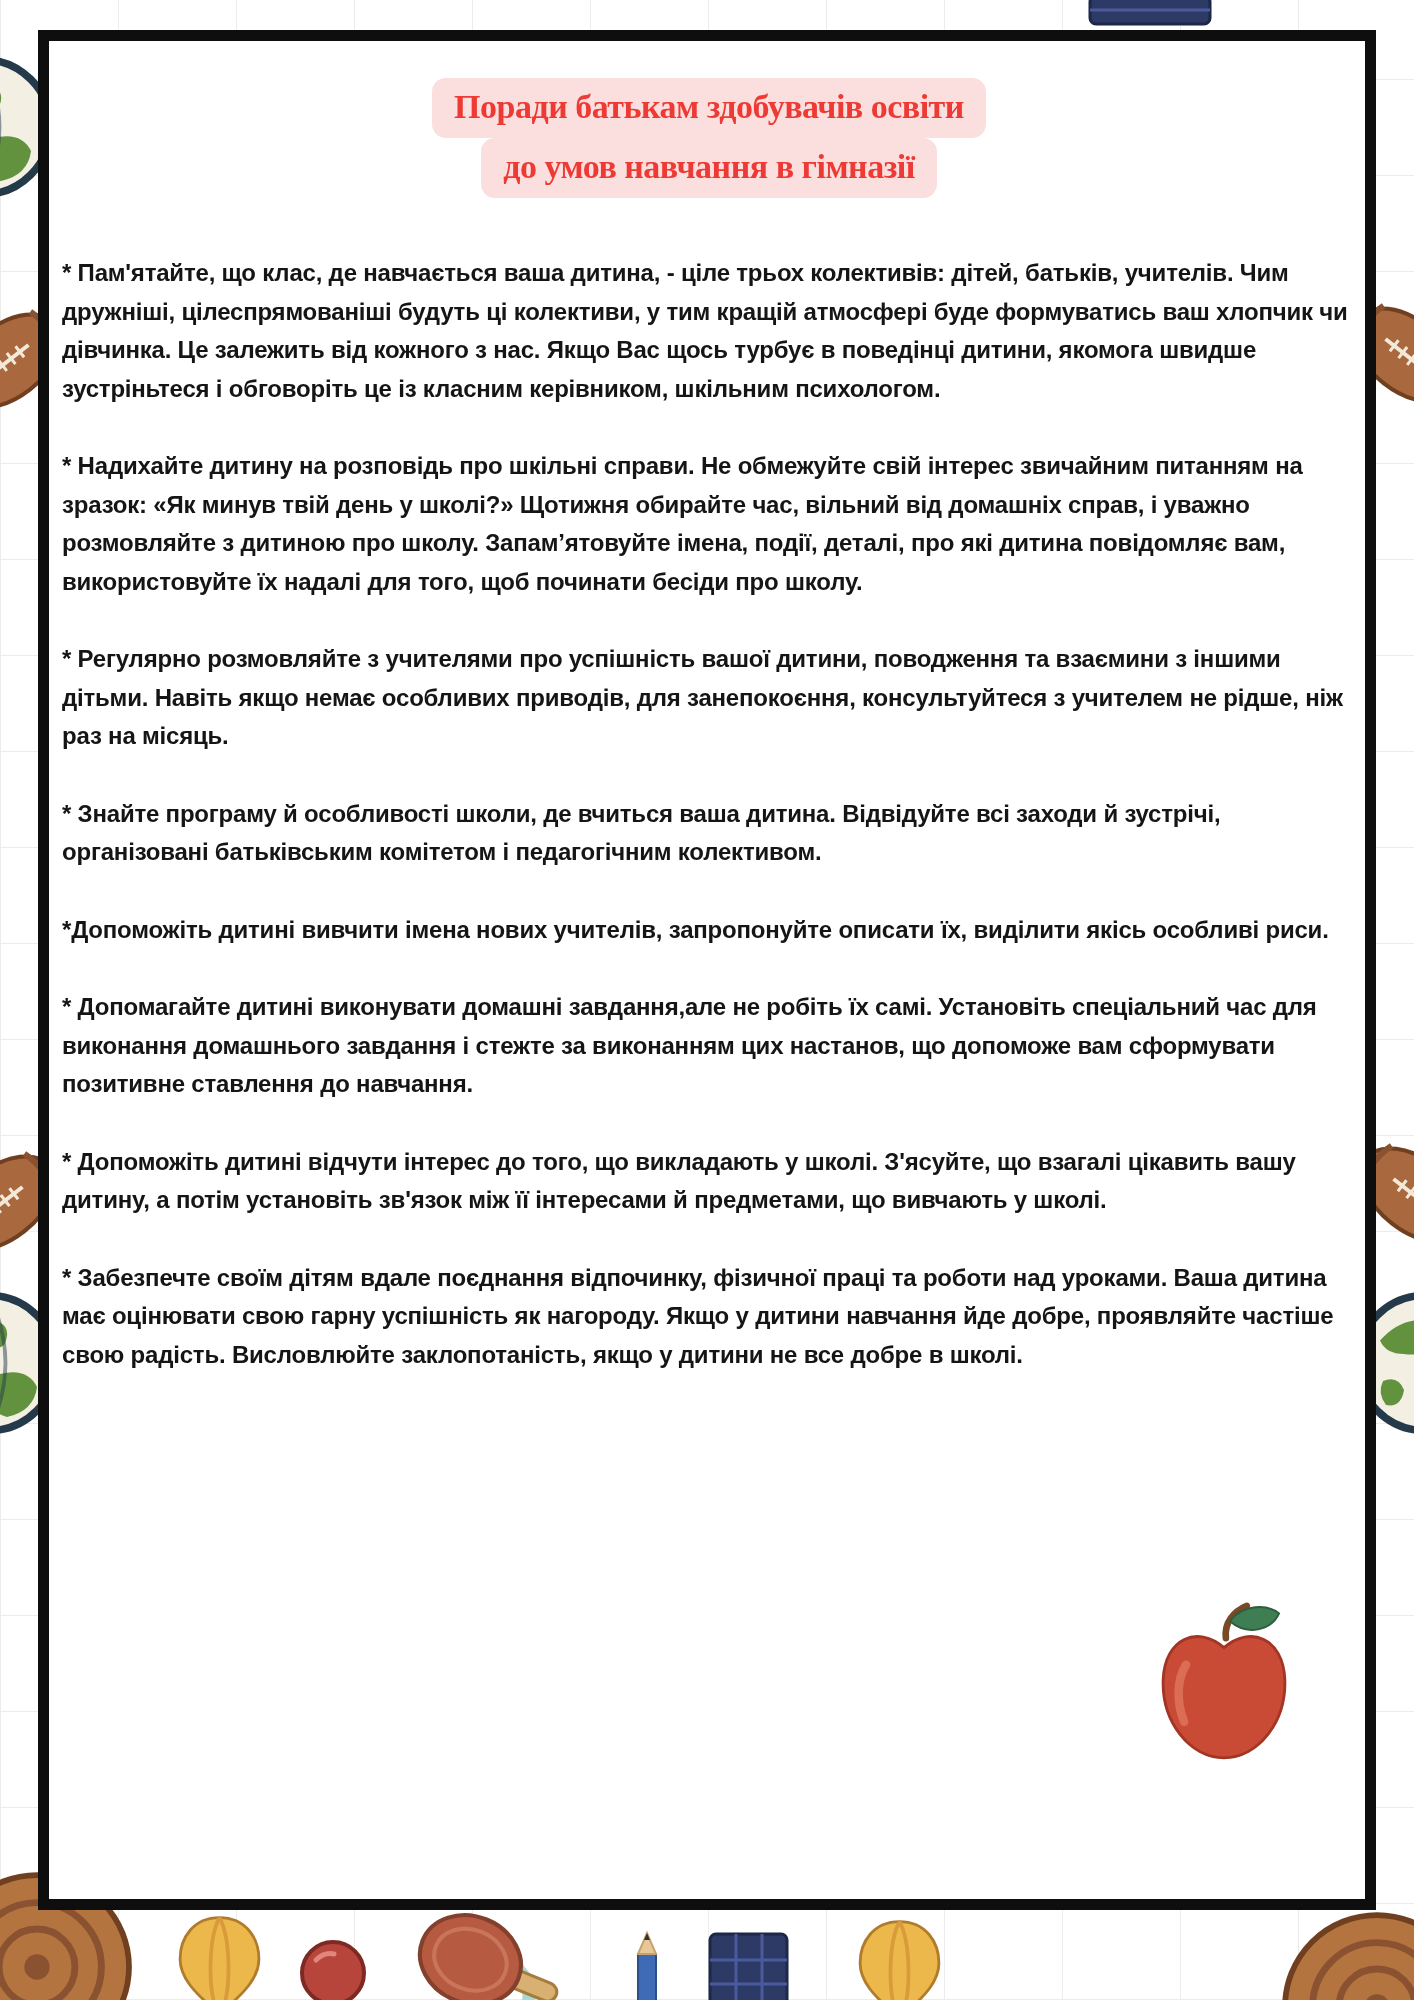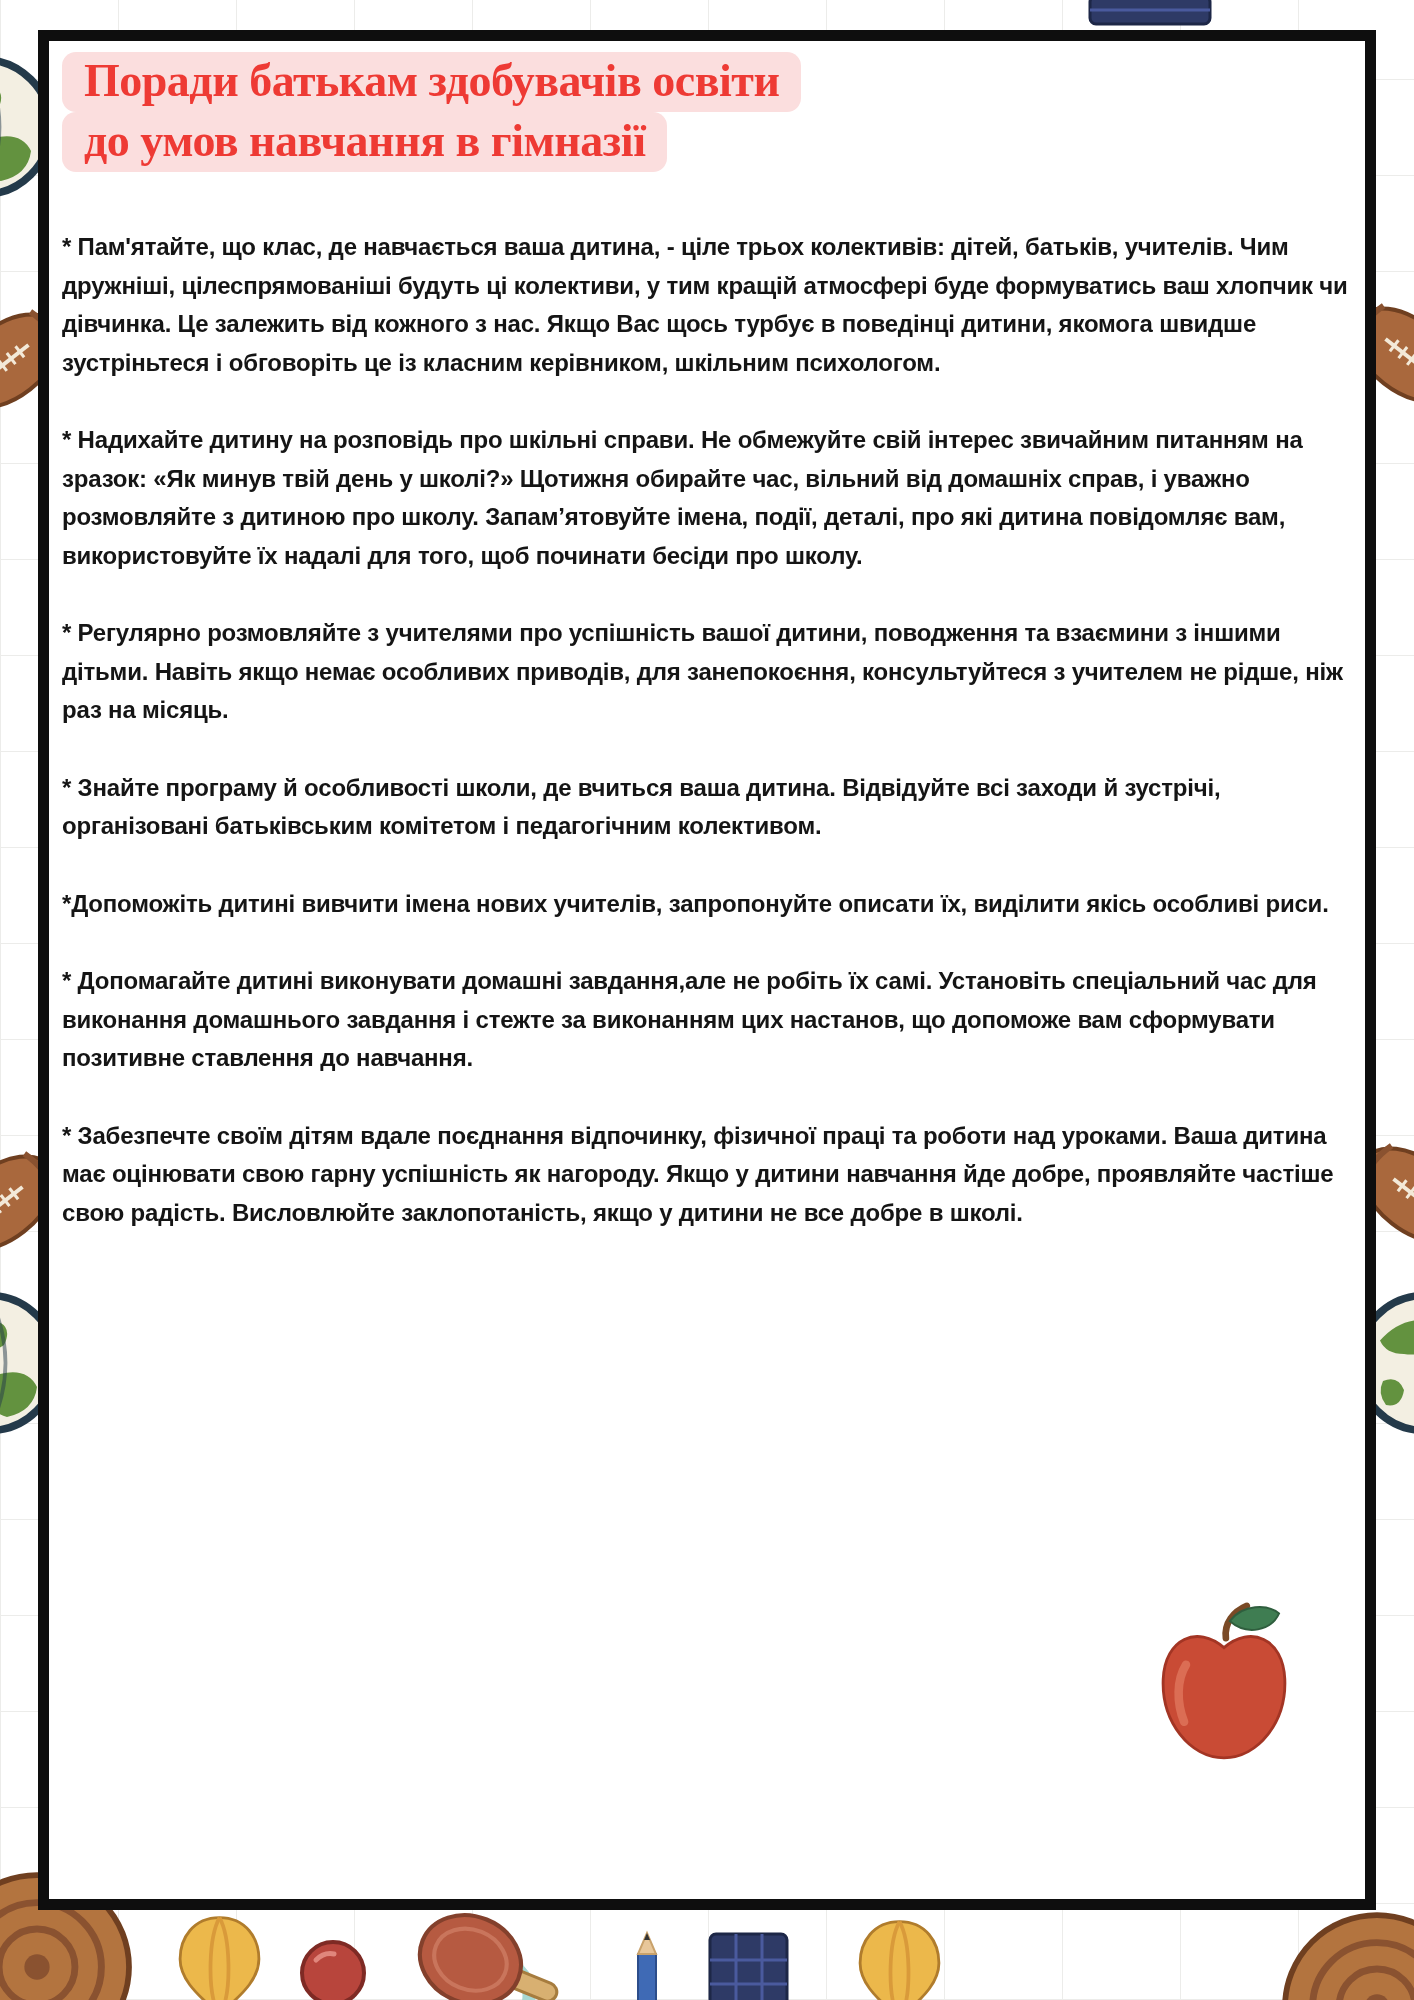--- a/index.html
+++ b/index.html
@@ -12,23 +12,23 @@
     font-family:"Liberation Sans",sans-serif;
   }
   .deco{position:absolute;z-index:1;}
   .deco-in{position:absolute;z-index:3;}
   .frame{
     position:absolute;left:38px;top:30px;width:1338px;height:1880px;
     box-sizing:border-box;border:11px solid #0e0e0e;background:#ffffff;z-index:2;
   }
   .content{position:absolute;left:62px;top:44px;width:1294px;z-index:3;}
   .title{
-    text-align:left;margin:8px 0 56px;
+    text-align:center;margin:34px 0 56px;
     font-family:"Liberation Serif",serif;font-weight:700;
-    font-size:46px;line-height:56px;color:#ee3a34;letter-spacing:-0.5px;
+    font-size:34px;line-height:56px;color:#ee3a34;letter-spacing:-0.5px;
   }
   .title-line{margin:0;}
   .hl{background:#fbdede;border-radius:14px;padding:1px 22px 3px;display:inline-block;}
   .body-text p{
     font-family:"Liberation Sans",sans-serif;font-weight:700;
     font-size:24px;line-height:38.5px;color:#151515;
     letter-spacing:-0.2px;margin:0 0 39px;
   }
 </style>
 </head>
@@ -174,15 +174,16 @@
     <div class="title-line"><span class="hl">Поради батькам здобувачів освіти</span></div>
     <div class="title-line"><span class="hl">до умов навчання в гімназії</span></div>
   </div>
   <div class="body-text">
     <p>* Пам'ятайте, що клас, де навчається ваша дитина, - ціле трьох колективів: дітей, батьків, учителів. Чим дружніші, цілеспрямованіші будуть ці колективи, у тим кращій атмосфері буде формуватись ваш хлопчик чи дівчинка. Це залежить від кожного з нас. Якщо Вас щось турбує в поведінці дитини, якомога швидше зустріньтеся і обговоріть це із класним керівником, шкільним психологом.</p>
     <p>* Надихайте дитину на розповідь про шкільні справи. Не обмежуйте свій інтерес звичайним питанням на зразок: «Як минув твій день у школі?» Щотижня обирайте час, вільний від домашніх справ, і уважно розмовляйте з дитиною про школу. Запам’ятовуйте імена, події, деталі, про які дитина повідомляє вам, використовуйте їх надалі для того, щоб починати бесіди про школу.</p>
     <p>* Регулярно розмовляйте з учителями про успішність вашої дитини, поводження та взаємини з іншими дітьми. Навіть якщо немає особливих приводів, для занепокоєння, консультуйтеся з учителем не рідше, ніж раз на місяць.</p>
     <p>* Знайте програму й особливості школи, де вчиться ваша дитина. Відвідуйте всі заходи й зустрічі, організовані батьківським комітетом і педагогічним колективом.</p>
     <p>*Допоможіть дитині вивчити імена нових учителів, запропонуйте описати їх, виділити якісь особливі риси.</p>
     <p>* Допомагайте дитині виконувати домашні завдання,але не робіть їх самі. Установіть спеціальний час для виконання домашнього завдання і стежте за виконанням цих настанов, що допоможе вам сформувати позитивне ставлення до навчання.</p>
+    <p>* Допоможіть дитині відчути інтерес до того, що викладають у школі. З'ясуйте, що взагалі цікавить вашу дитину, а потім установіть зв'язок між її інтересами й предметами, що вивчають у школі.</p>
     <p>* Забезпечте своїм дітям вдале поєднання відпочинку, фізичної праці та роботи над уроками. Ваша дитина має оцінювати свою гарну успішність як нагороду. Якщо у дитини навчання йде добре, проявляйте частіше свою радість. Висловлюйте заклопотаність, якщо у дитини не все добре в школі.</p>
   </div>
 </div>
 
 </body></html>

